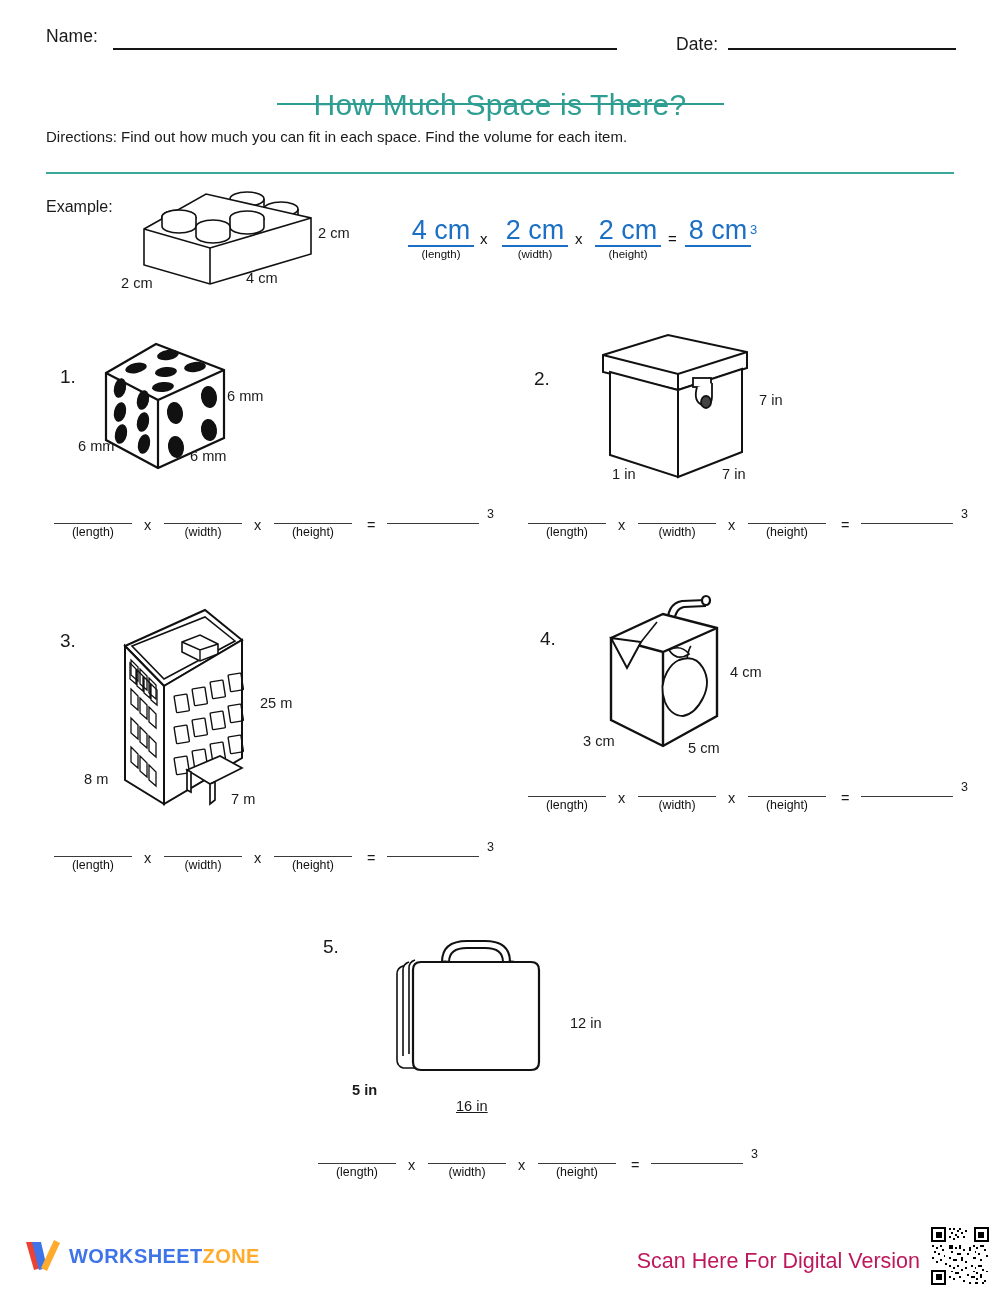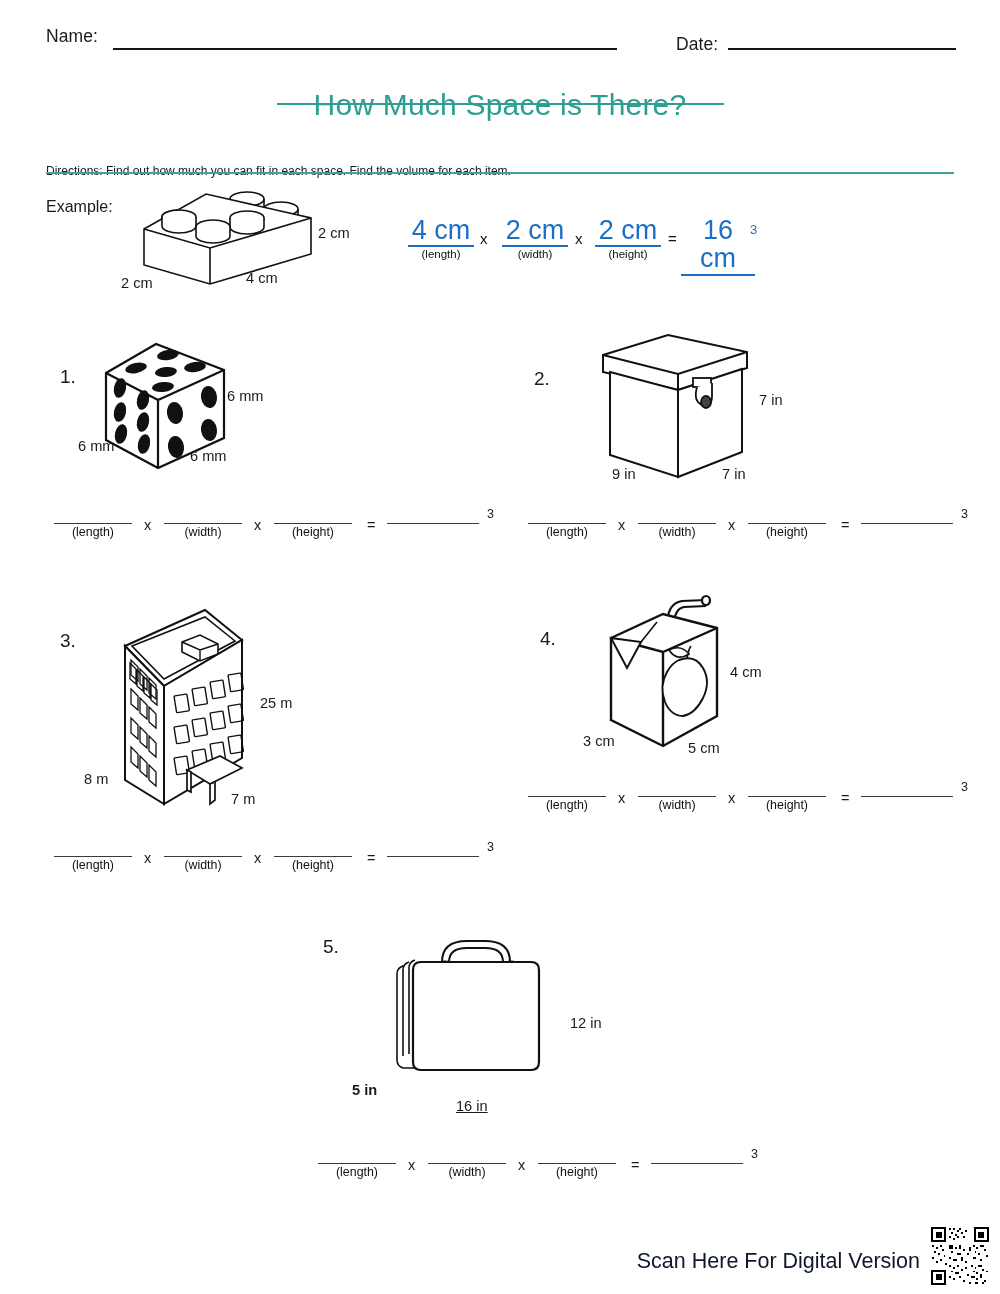--- a/index.html
+++ b/index.html
@@ -18,21 +18,21 @@
   .hdr-rule { position: absolute; border-bottom: 2.2px solid #151515; }
 
   .title {
     position: absolute; top: 80px; left: 0; width: 1000px;
     text-align: center; font-size: 30px; color: #2e9e92; letter-spacing: .2px; margin-top: 8px;
   }
   .title-rule {
     position: absolute; top: 103px; left: 277px; width: 447px;
     border-bottom: 2.6px solid #2e9e92;
   }
-  .directions { position: absolute; top: 128px; left: 46px; font-size: 12px; margin-top: 36px; }
+  .directions { position: absolute; top: 128px; left: 46px; font-size: 15px; }
   .teal-divider {
     position: absolute; top: 172px; left: 46px; width: 908px;
     border-bottom: 2px solid #3aa79b;
   }
 
   
   .num { position: absolute; font-size: 19px; }
   .exlabel { position: absolute; font-size: 16px; }
   .dim { position: absolute; font-size: 14.6px; white-space: nowrap; }
   .art { position: absolute; }
@@ -56,21 +56,21 @@
   .blank .cap { font-size: 12.4px; color: #111; margin-top: 1px; }
   .op { position: absolute; font-size: 14.5px; top: 12px; }
   .sup3 { position: absolute; font-size: 12.5px; top: 2px; }
 
   
   .footer { position: absolute; left: 0; bottom: 0; width: 1000px; height: 76px; }
   .logo { position: absolute; left: 22px; bottom: 20px; display: flex; align-items: center; gap: 7px; }
   .logo-txt { font-size: 20px; font-weight: bold; letter-spacing: .4px; }
   .logo-w { color: #3f74e8; }
   .logo-z { color: #ffab2d; }
-  .scan { position: absolute; right: 80px; bottom: 20px; font-size: 21.5px; color: #0f172a; }
+  .scan { position: absolute; right: 80px; bottom: 20px; font-size: 21.5px; color: #be185d; }
   .qr { position: absolute; right: 8px; bottom: 6px; width: 64px; height: 64px; background:#fff; }
 </style>
 </head>
 <body>
 
 <div class="page">
 
   <div class="hdr-row">
     <span class="hdr-label" style="left:46px; top:4px;">Name:</span>
     <div class="hdr-rule" style="left:113px; top:26px; width:504px;"></div>
@@ -131,21 +131,21 @@
       <span class="eq-val">2 cm</span>
       <div class="eq-sub">(width)</div>
     </div>
     <span class="eq-op" style="left:575px; top:230px;">x</span>
     <div class="eq-term" style="left:586px; top:216px; width:84px;">
       <span class="eq-val">2 cm</span>
       <div class="eq-sub">(height)</div>
     </div>
     <span class="eq-op" style="left:668px; top:230px;">=</span>
     <div class="eq-term" style="left:681px; top:216px; width:74px;">
-      <span class="eq-val">16 cm</span>
+      <span class="eq-val">8 cm</span>
     </div>
     <span class="eq-sup" style="left:750px; top:222px;">3</span>
   </div>
 
   <span class="num" style="left:60px; top:366px;">1.</span>
   <div class="art" style="left:96px; top:340px;">
     <svg width="140" height="130" viewBox="0 0 140 130" fill="none" stroke="#111" stroke-width="2.2">
       <path d="M10 33 L60 4 L128 30 L128 98 L62 128 L10 100 Z" fill="#fff"></path>
       <path d="M10 33 L62 60 L128 30 M62 60 L62 128"></path>
       <g fill="#111" stroke="none">
@@ -208,21 +208,21 @@
 
       <g stroke-width="1.8">
         <rect x="93" y="46" width="18" height="9" fill="#fff"></rect>
         <path d="M97 55 q-4 14 5 18 q10 3 10 -9 l0 -13" fill="#fff"></path>
         <ellipse cx="106" cy="70" rx="5" ry="6" fill="#444"></ellipse>
       </g>
     </svg>
   </div>
   <span class="dim" style="left:759px; top:392px;">7 in</span>
   <span class="dim" style="left:722px; top:466px;">7 in</span>
-  <span class="dim" style="left:612px; top:466px;">9 in</span>
+  <span class="dim" style="left:612px; top:466px;">1 in</span>
 
   <div class="ansrow" style="left:528px; top:505px; width:420px;">
     <div class="blank" style="left:0; top:0; width:78px;">
       <div class="line"></div>
         <div class="cap">(length)</div>
     </div>
     <span class="op" style="left:90px;">x</span>
     <div class="blank" style="left:110px; top:0; width:78px;">
       <div class="line"></div>
         <div class="cap">(width)</div>
@@ -415,20 +415,30 @@
         <div class="cap">(height)</div>
     </div>
     <span class="op" style="left:313px;">=</span>
     <div class="blank" style="left:333px; top:0; width:92px;">
       <div class="line"></div>
     </div>
     <span class="sup3" style="left:433px;">3</span>
   </div>
 
   <div class="footer">
+    <div class="logo">
+      <svg width="40" height="36" viewBox="0 0 40 36" aria-hidden="true">
+        <path d="M4 4 L13 4 L19 30 L12 32 Z" fill="#ea4335"></path>
+        <path d="M10 4 L19 4 L25 30 L17 32 Z" fill="#3f74e8"></path>
+        <path d="M32 2 L38 5 L25 33 L19 30 Z" fill="#ffab2d"></path>
+      </svg>
+      <span class="logo-txt">
+        <span class="logo-w">WORKSHEET</span><span class="logo-z">ZONE</span>
+      </span>
+    </div>
     <span class="scan">Scan Here For Digital Version</span>
     <div class="qr">
       <svg width="64" height="64" viewBox="0 0 33 33" shape-rendering="crispEdges">
         <rect width="33" height="33" fill="#fff"></rect>
         <g fill="#000">
           <path d="M2 2h7v7h-7z" fill="none" stroke="#000" stroke-width="1"></path>
           <rect x="4" y="4" width="3" height="3"></rect>
           <path d="M24 2h7v7h-7z" fill="none" stroke="#000" stroke-width="1"></path>
           <rect x="26" y="4" width="3" height="3"></rect>
           <path d="M2 24h7v7h-7z" fill="none" stroke="#000" stroke-width="1"></path>

